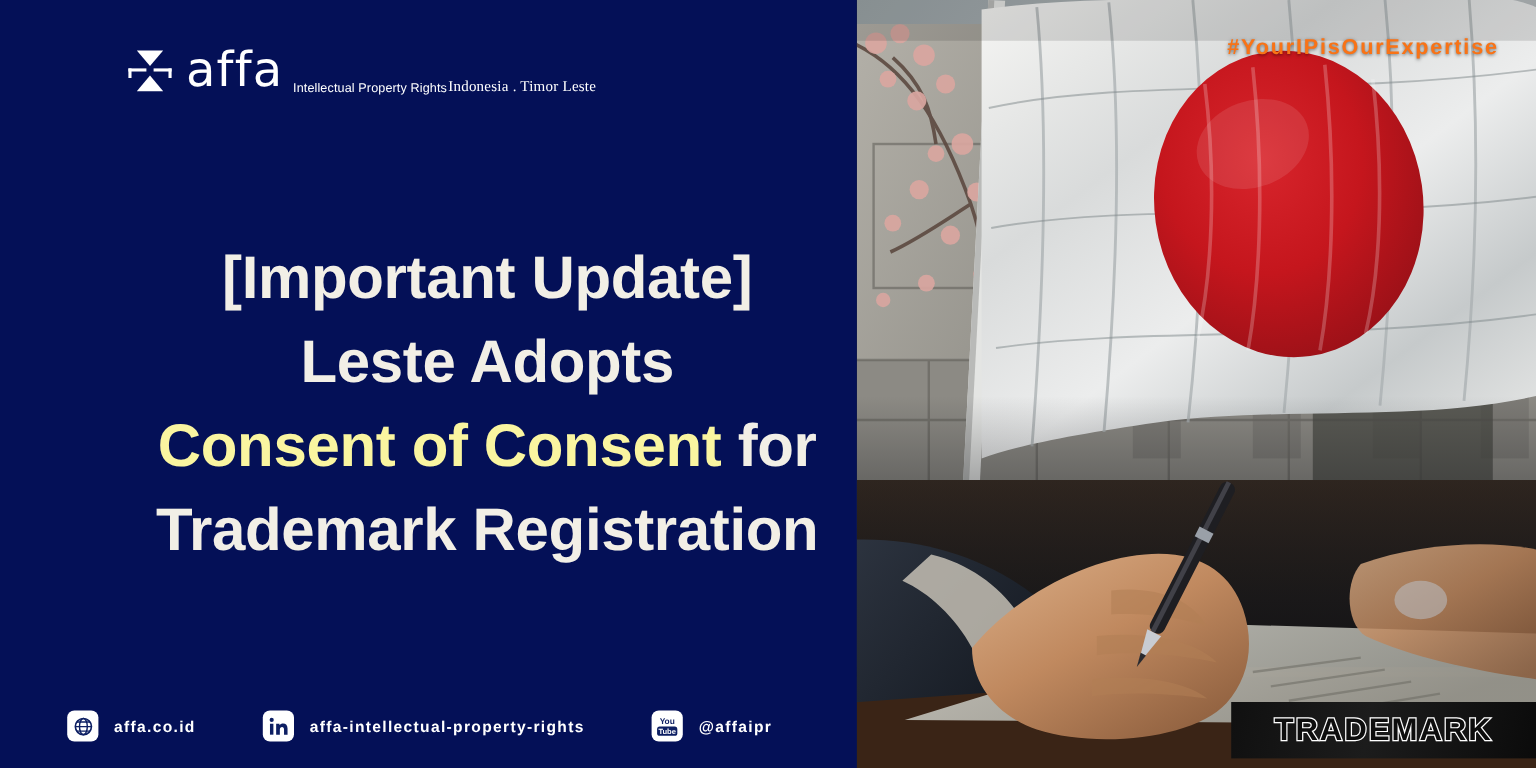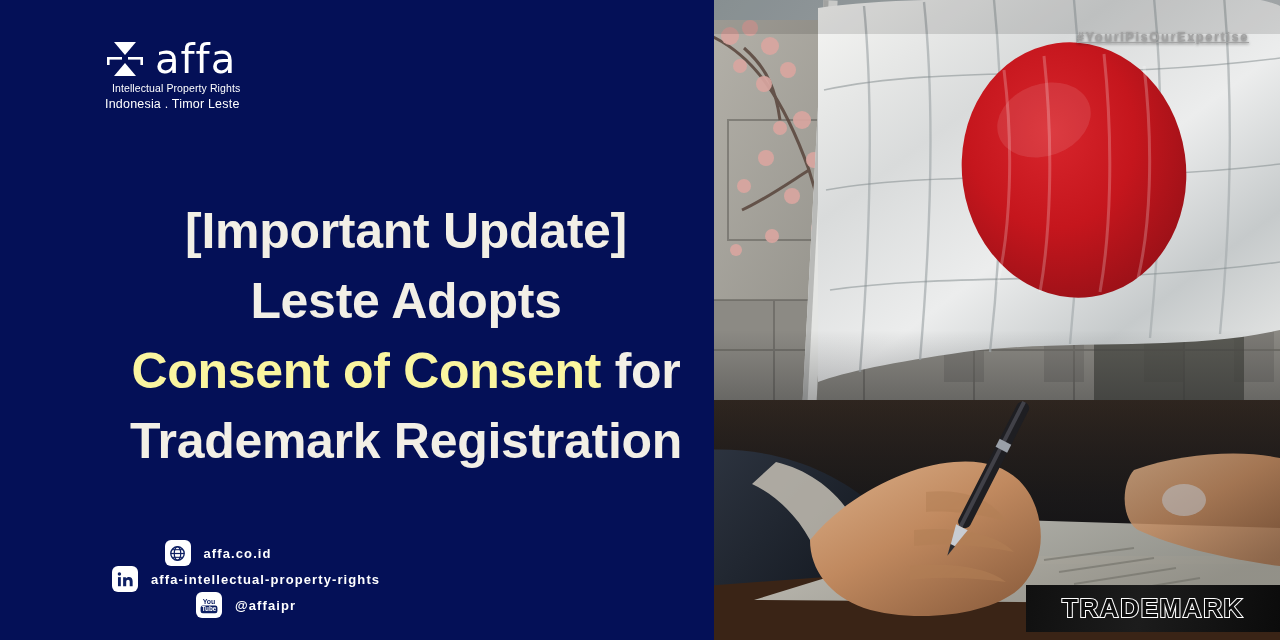--- a/index.html
+++ b/index.html
@@ -28,22 +28,22 @@
     width: 714px; height: 640px;
     background: #041057;
   }
 
   
   .logo-lockup {
     position: absolute;
     left: 104px;
     top: 38px;
     display: flex;
-    flex-direction: column;
-    align-items: flex-start;
+    flex-direction: row;
+    align-items: flex-end;
   }
   .logo-row {
     display: flex;
     align-items: center;
     gap: 9px;
   }
   .logo-mark {
     width: 42px;
     height: 42px;
     display: block;
@@ -66,20 +66,21 @@
     white-space: nowrap;
   }
   .logo-country {
     color: #FFFFFF;
     font-size: 12.5px;
     font-weight: normal;
     letter-spacing: 0.2px;
     margin-top: 3px;
     margin-left: 1px;
     white-space: nowrap;
+    font-family: Liberation Serif, serif;
   }
 
   
   .headline {
     position: absolute;
     left: 106px;
     top: 196px;
     width: 600px;
   }
   .headline-line {
@@ -93,21 +94,20 @@
   }
   .hl-accent { color: #FAF5A0; }
 
   
   .social-bar {
     position: absolute;
     left: 56px;
     bottom: 22px;
     display: flex;
     align-items: center;
-    flex-direction: column;
   }
   .social-item {
     display: flex;
     align-items: center;
   }
   .social-item + .social-item { margin-left: 36px; padding-left: 20px; }
   .social-icon {
     width: 26px;
     height: 26px;
     border-radius: 6px;
@@ -133,27 +133,26 @@
     width: 566px; height: 640px;
     overflow: hidden;
     background: #2b2b2b;
   }
   .photo-svg { display: block; width: 566px; height: 640px; }
 
   .hashtag {
     position: absolute;
     right: 31px;
     top: 29px;
-    color: #a3a3a3;
-    font-size: 13px;
+    color: #f97316;
+    font-size: 18px;
     font-weight: bold;
     letter-spacing: 1.5px;
     white-space: nowrap;
     text-shadow: 0 1px 3px rgba(0,0,0,0.55);
-    text-decoration: underline;
   }
 
   .trademark-badge {
     position: absolute;
     right: 0;
     bottom: 8px;
     width: 254px;
     height: 47px;
     background: linear-gradient(100deg, #101010 0%, #1c1c1c 45%, #0b0b0b 100%);
     display: flex;

